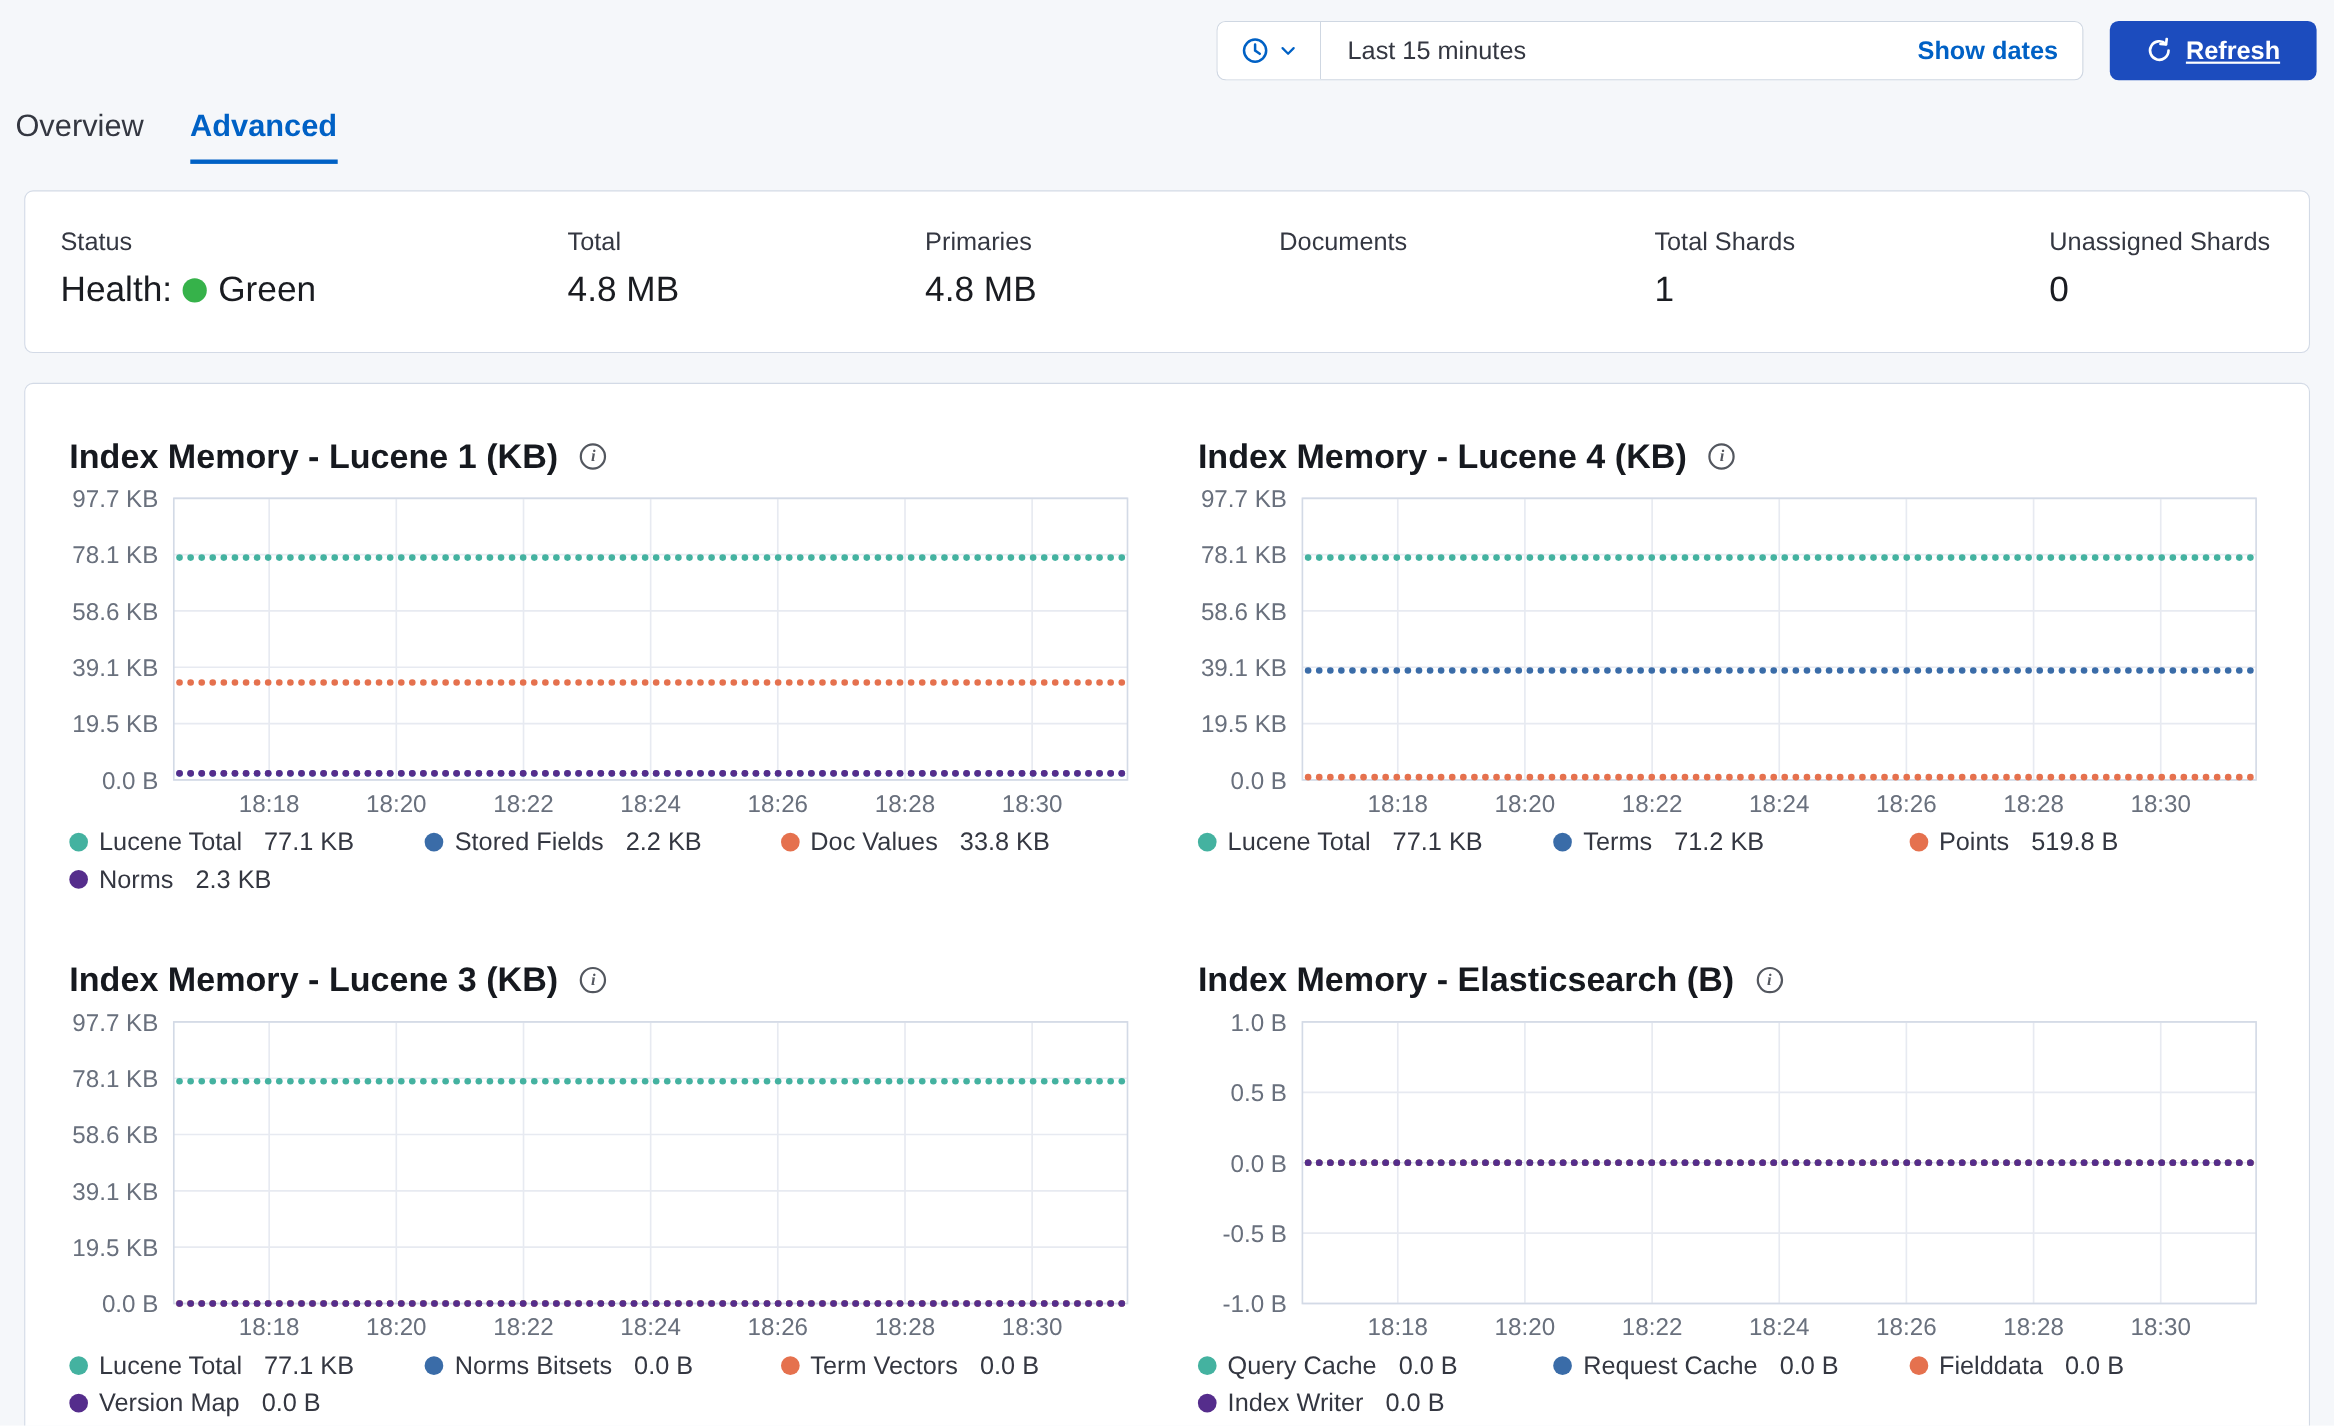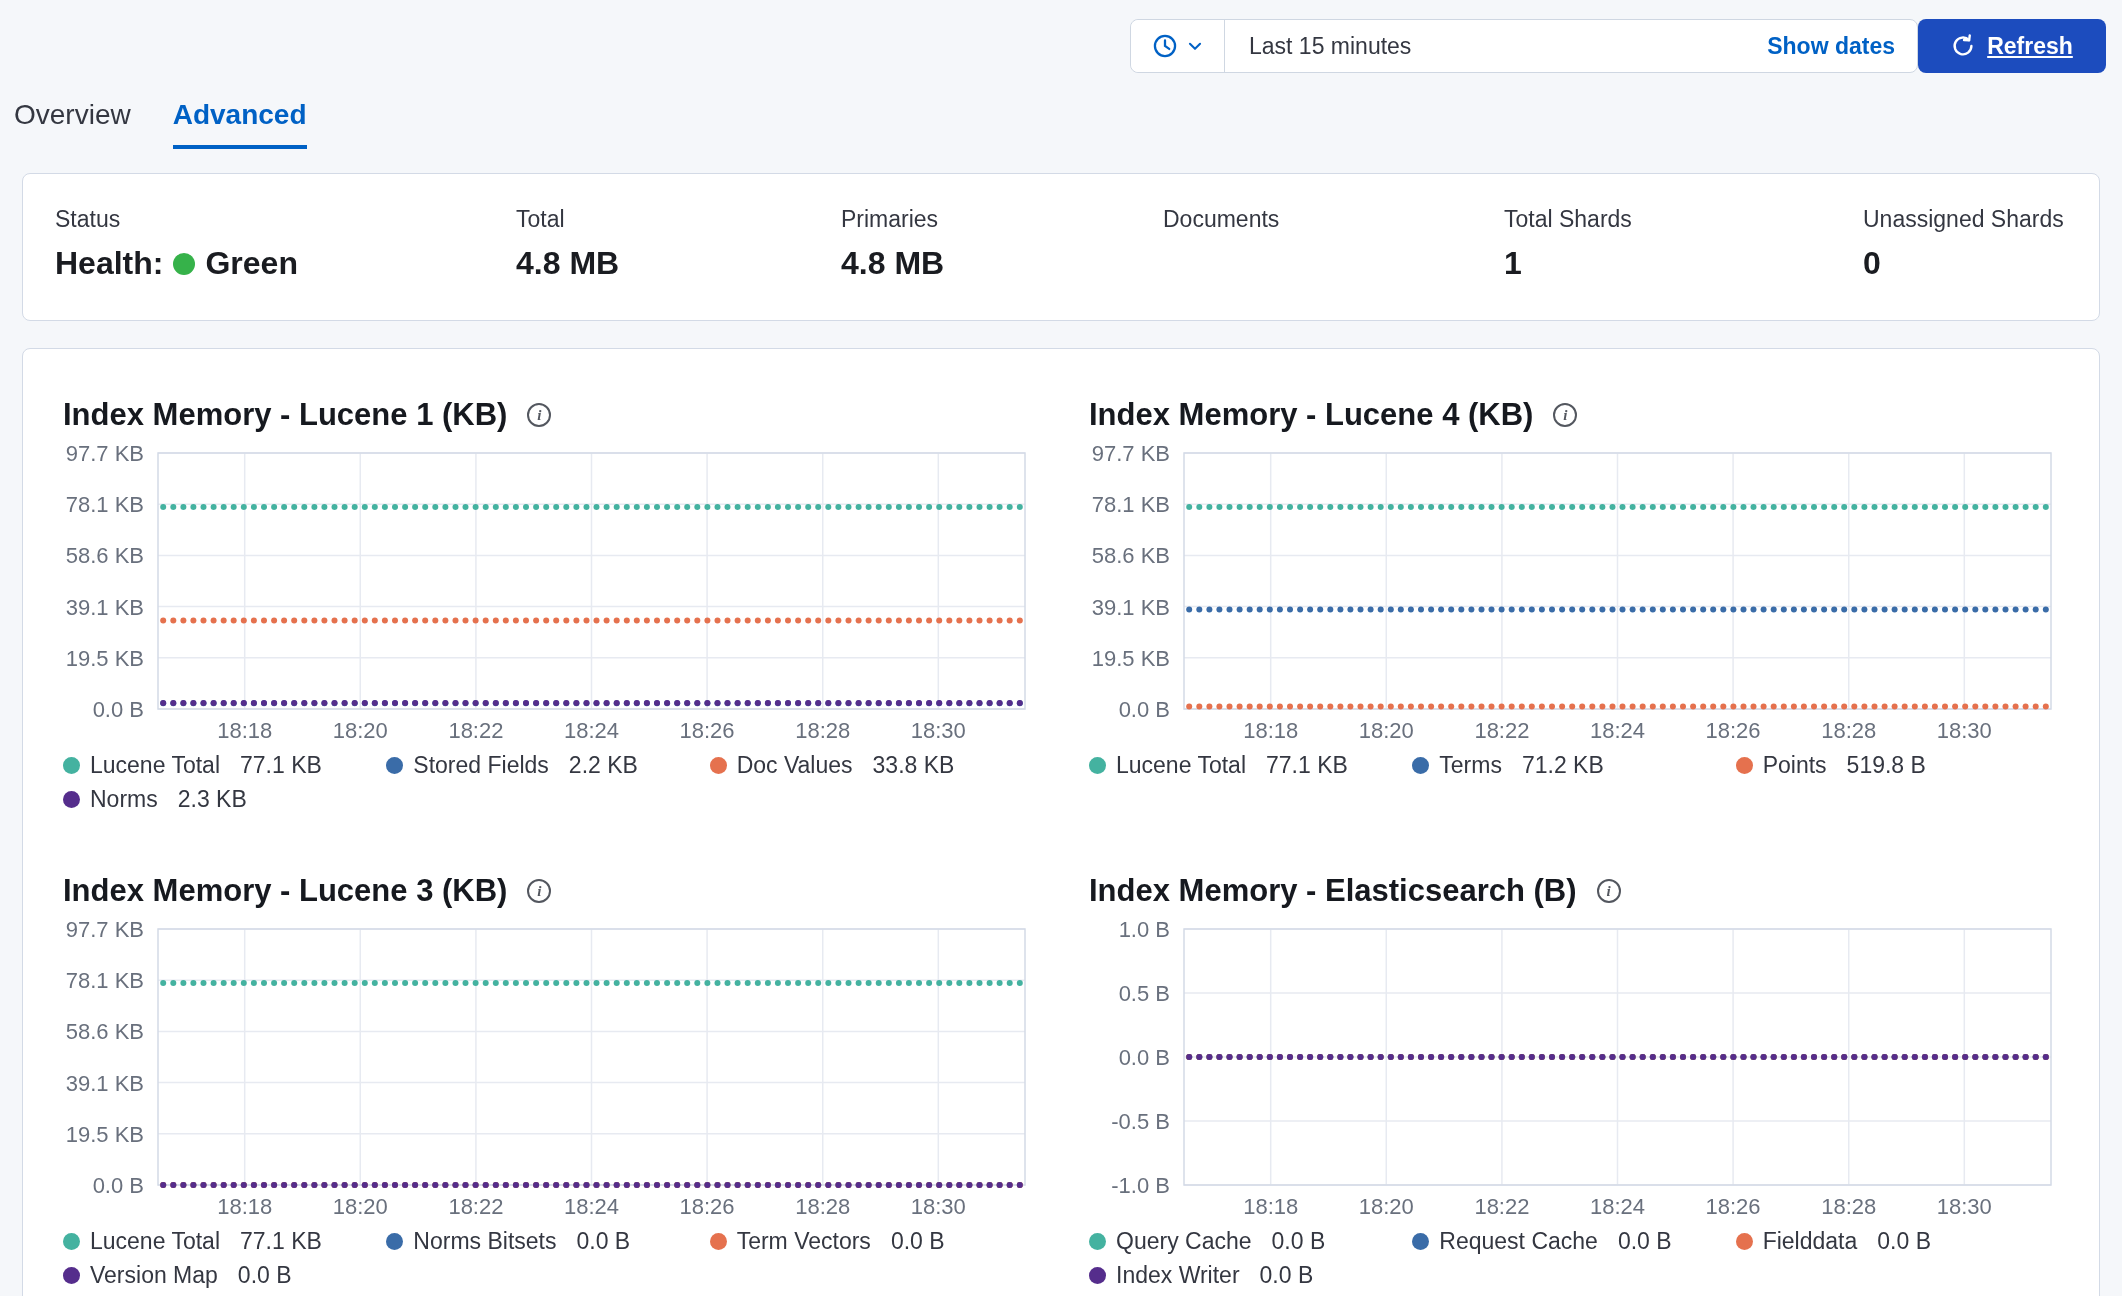--- a/index.html
+++ b/index.html
@@ -3,36 +3,36 @@
 <meta charset="utf-8">
 <style>
   * { margin:0; padding:0; box-sizing:border-box; }
   html, body { width:2122px; height:1296px; overflow:hidden; }
   body {
     background:#f5f7fa;
     font-family:"Liberation Sans","DejaVu Sans",sans-serif;
     color:#343741;
   }
   
-  .topbar { display:flex; justify-content:flex-end; align-items:center; padding:19px 16px 0 0; }
+  .topbar { display:flex; justify-content:flex-end; align-items:center; padding:19px 16px 0 0; gap:24px; }
   .time-picker { display:flex; align-items:center; background:#ffffff; border:1px solid #cfd7e2; border-radius:8px; height:54px; width:788px; }
   .tp-quick { display:flex; align-items:center; justify-content:center; gap:8px; width:94px; height:100%; background:#ffffff; border:none; border-right:1px solid #cfd7e2; border-radius:8px 0 0 8px; cursor:pointer; }
   .tp-display { flex:1; font-size:23px; color:#343741; padding-left:24px; cursor:pointer; }
   .tp-showdates { background:none; border:none; color:#0061c5; font-size:23px; font-weight:600; padding-right:22px; cursor:pointer; font-family:inherit; }
   .refresh-btn { display:flex; align-items:center; justify-content:center; gap:12px; height:54px; min-width:188px; padding:0 26px; background:#1c4cbe; color:#ffffff; border:none; border-radius:8px; font-size:23px; font-weight:600; cursor:pointer; font-family:Liberation Sans, sans-serif; }
   .refresh-btn .lbl { text-decoration:underline; }
   
   .tabs { display:flex; gap:42px; padding:26px 0 0 14px; }
   .tab { font-size:28px; padding-bottom:14px; color:#343741; cursor:pointer; border-bottom:4px solid transparent; }
   .tab.active { color:#0061c5; font-weight:600; border-bottom-color:#0061c5; }
   
   .panel { background:#ffffff; border:1px solid #d3dae6; border-radius:8px; margin:0 22px; }
   .status-panel { margin-top:24px; display:grid; grid-template-columns:461px 325px 322px 341px 359px 1fr; padding:32px 32px 38px; }
   .stat-label { font-size:23px; color:#343741; }
-  .stat-value { font-size:32px; font-weight:700; color:#1a1c21; margin-top:12px; display:flex; align-items:center; gap:10px; white-space:nowrap; }
+  .stat-value { font-size:32px; font-weight:400; color:#1a1c21; margin-top:12px; display:flex; align-items:center; gap:10px; white-space:nowrap; }
   .health-dot { width:22px; height:22px; border-radius:50%; background:#36b24a; display:inline-block; }
   
   .charts-panel { margin-top:27px; padding:48px 40px 60px; }
   .charts-grid { display:grid; grid-template-columns:1fr 1fr; column-gap:56px; row-gap:60px; }
   .chart-title { display:flex; align-items:center; gap:20px; font-size:31px; font-weight:700; color:#16191f; }
   .info-icon { width:24px; height:24px; border:2px solid #53575f; border-radius:50%; display:inline-flex; align-items:center; justify-content:center; font-size:15px; font-weight:700; color:#53575f; font-style:italic; font-family:"Liberation Serif",serif; cursor:pointer; flex:none; }
   .chart-canvas { margin-top:20px; height:292px; }
   .chart-legend { display:grid; grid-template-columns:repeat(3,1fr); row-gap:6px; margin-top:6px; }
   .legend-item { display:flex; align-items:center; gap:10px; font-size:23px; line-height:28px; color:#343741; cursor:pointer; }
   .legend-dot { width:17px; height:17px; border-radius:50%; flex:none; }

